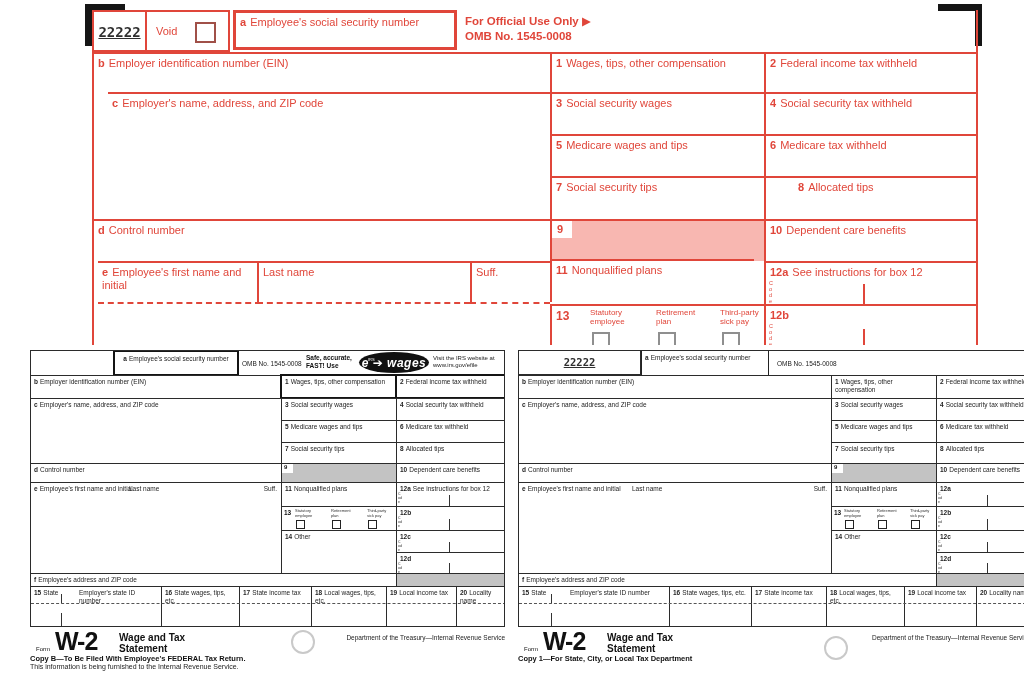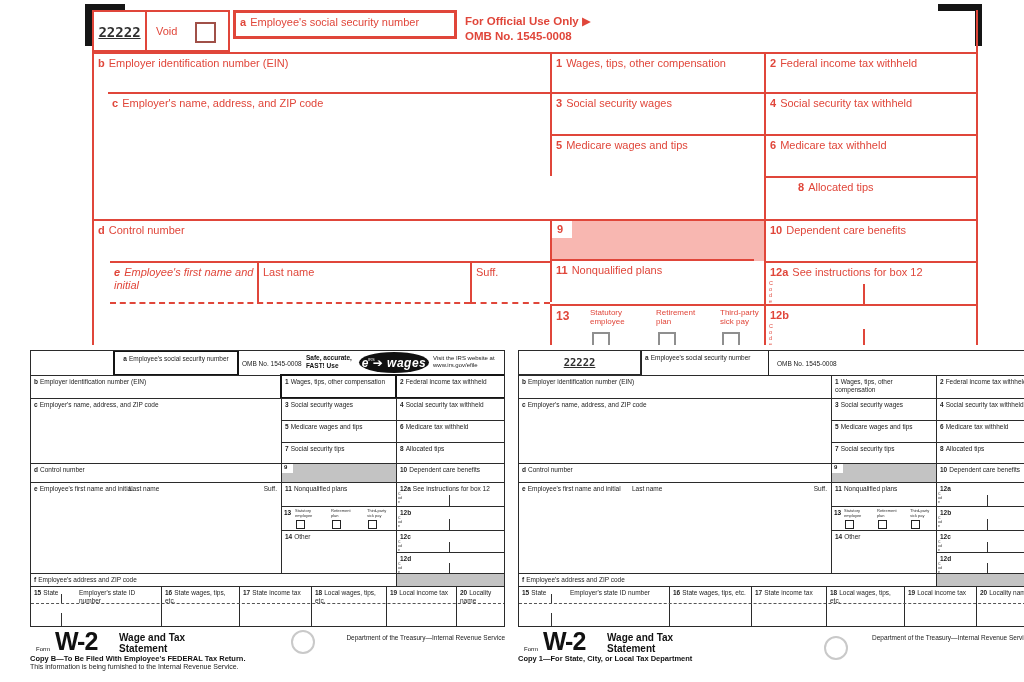--- a/index.html
+++ b/index.html
@@ -51,21 +51,21 @@
 
 <div class="c" style="left:92px;top:10px;width:886px;height:335px;border-left:2px solid var(--red);border-right:2px solid var(--red);overflow:hidden;">
 
   <div class="c rt rr rb" style="left:0;top:0;width:53px;height:42px;">
     <span class="num22222" style="display:block;text-align:center;line-height:40px;font-size:14px;letter-spacing:0px;">22222</span>
   </div>
   <div class="c rt rr rb" style="left:53px;top:0;width:83px;height:42px;">
     <span style="position:absolute;left:9px;top:13px;color:var(--red);font-size:11px;">Void</span>
     <span class="ck" style="left:48px;top:10px;width:21px;height:21px;border:2px solid #a05048;"></span>
   </div>
-  <div class="c" style="left:139px;top:0;width:224px;height:29px;border:3px solid var(--red);">
+  <div class="c" style="left:139px;top:0;width:224px;height:40px;border:3px solid var(--red);">
     <span class="rlab"><b class="n">a</b><span>Employee's social security number</span></span>
   </div>
   <div class="c" style="left:371px;top:4px;width:220px;height:36px;color:var(--red);font-weight:bold;font-size:11.5px;line-height:15px;">
     <div>For Official Use Only ▶</div>
     <div>OMB No. 1545-0008</div>
   </div>
 
   <div class="c rt" style="left:0;top:42px;width:456px;height:40px;">
     <span class="rlab"><b class="n">b</b><span>Employer identification number (EIN)</span></span>
   </div>
@@ -84,35 +84,38 @@
     </div>
   <div class="c rt rl" style="left:670px;top:82px;width:216px;height:42px;">
       <span class="rlab"><b class="n">4</b><span>Social security tax withheld</span></span>
     </div>
   <div class="c rt rl" style="left:456px;top:124px;width:214px;height:42px;">
       <span class="rlab"><b class="n">5</b><span>Medicare wages and tips</span></span>
     </div>
   <div class="c rt rl" style="left:670px;top:124px;width:216px;height:42px;">
       <span class="rlab"><b class="n">6</b><span>Medicare tax withheld</span></span>
     </div>
+  <div class="c rt rl" style="left:456px;top:166px;width:214px;height:43px;">
+      <span class="rlab"><b class="n">7</b><span>Social security tips</span></span>
+    </div>
   <div class="c rt rl" style="left:670px;top:166px;width:216px;height:43px;padding-left:28px;">
       <span class="rlab"><b class="n">8</b><span>Allocated tips</span></span>
     </div>
 
   <div class="c rt" style="left:0;top:209px;width:456px;height:42px;">
     <span class="rlab"><b class="n">d</b><span>Control number</span></span>
   </div>
   <div class="c rt rl" style="left:456px;top:209px;width:214px;height:42px;background:var(--pink);">
     <span style="position:absolute;left:0;top:0;width:20px;height:17px;background:#fff;color:var(--red);font-weight:bold;font-size:11px;padding:2px 0 0 5px;">9</span>
   </div>
   <div class="c rt rl" style="left:670px;top:209px;width:216px;height:42px;">
       <span class="rlab"><b class="n">10</b><span>Dependent care benefits</span></span>
     </div>
 
-  <div class="c rt rdash" style="left:16px;top:251px;width:163px;height:43px;font-style:italic;">
+  <div class="c rt rdash" style="left:4px;top:251px;width:163px;height:43px;">
     <span class="rlab"><b class="n">e</b><span>Employee's first name and initial</span></span>
   </div>
   <div class="c rt rl rdash" style="left:163px;top:251px;width:213px;height:43px;">
     <span class="rlab">Last name</span>
   </div>
   <div class="c rt rl rdash" style="left:376px;top:251px;width:80px;height:43px;">
     <span class="rlab">Suff.</span>
   </div>
   <div class="c rt rl" style="left:456px;top:249px;width:204px;height:43px;">
       <span class="rlab"><b class="n">11</b><span>Nonqualified plans</span></span>

